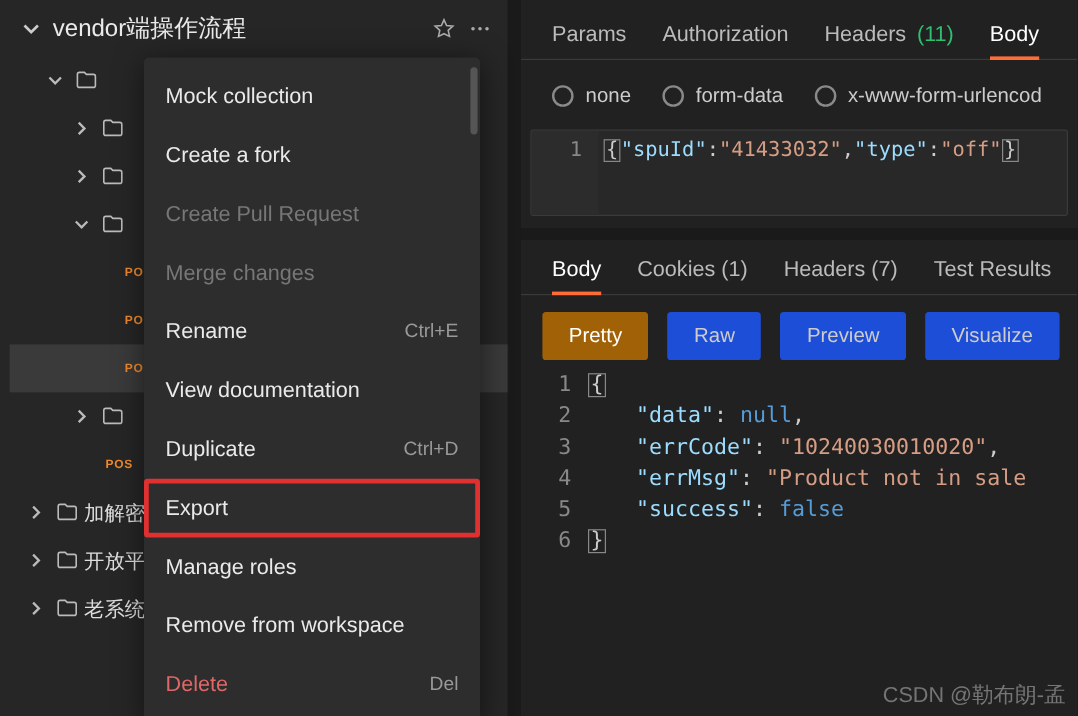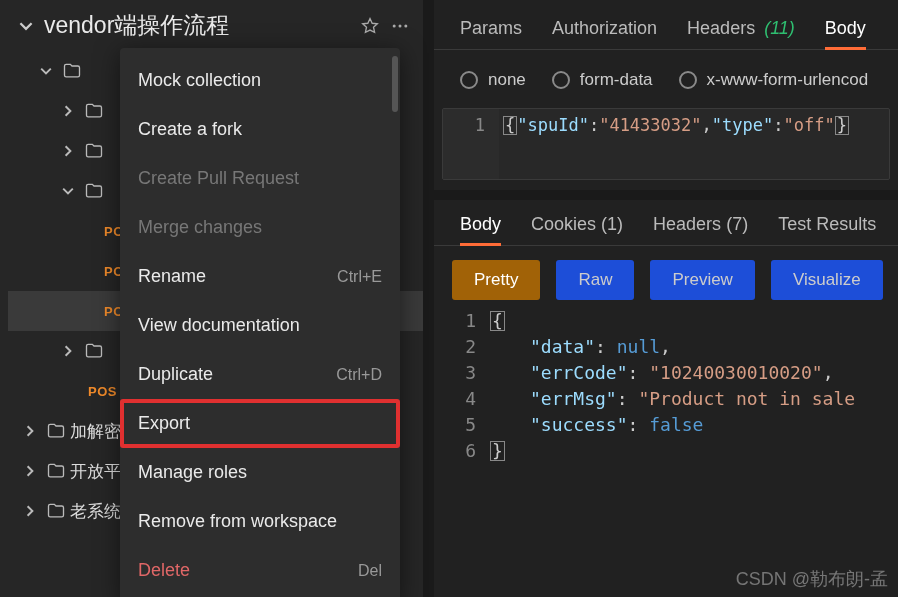--- a/index.html
+++ b/index.html
@@ -18,33 +18,33 @@
       background: #262626;
       position: relative;
       flex-shrink: 0;
     }
     .collection-header {
       display: flex;
       align-items: center;
       padding: 10px 14px 10px 18px;
     }
     .chevron { width: 16px; height: 16px; display: inline-flex; align-items: center; justify-content: center; }
-    .collection-title { margin-left: 10px; font-size: 23px; color: #eaeaea; flex: 1; }
+    .collection-title { margin-left: 10px; font-size: 20px; color: #eaeaea; flex: 1; }
     .star-icon, .more-icon { margin-left: 10px; color: #aaa; }
     .tree { padding-left: 8px; }
     .tree-row {
       display: flex;
       align-items: center;
       height: 40px;
       padding-left: 26px;
       color: #ddd;
       white-space: nowrap;
     }
     .tree-row.lvl2 { padding-left: 52px; }
-    .tree-row.post .method { color: #f08a2a; font-weight: 600; font-size: 13px; letter-spacing: .5px; }
+    .tree-row.post .method { color: #f08a2a; font-weight: 600; font-size: 10px; letter-spacing: .5px; }
     .tree-row.post.highlighted { background: #3a3a3a; }
     .folder-icon { margin: 0 4px 0 8px; }
     svg { display: block; }
 
     .ctx-menu {
       position: absolute;
       top: 48px;
       left: 120px;
       width: 280px;
       background: #2d2d2d;
@@ -92,21 +92,21 @@
       padding-top: 18px;
       position: relative;
       overflow: hidden;
     }
     .tabs, .resp-tabs { display: flex; gap: 30px; padding-left: 26px; align-items: center; }
     .tab, .rtab { font-size: 18px; color: #bbb; padding-bottom: 10px; position: relative; }
     .tab.active, .rtab.active { color: #fff; }
     .tab.active::after, .rtab.active::after {
       content: ""; position: absolute; left: 0; right: 0; bottom: -1px; height: 3px; background: #ff6c37;
     }
-    .tab .count-green { color: #2fbf71; margin-left: 4px; font-style: italic; }
+    .tab .count-green { color: #2fbf71; margin-left: 4px; }
     .tabs { border-bottom: 1px solid #3a3a3a; }
 
     .body-opts { display: flex; gap: 26px; padding: 20px 0 18px 26px; align-items: center; }
     .radio { display: flex; align-items: center; gap: 10px; color: #ccc; font-size: 17px; }
     .radio-dot { width: 18px; height: 18px; border-radius: 50%; border: 2px solid #8a8a8a; }
 
     .code-editor {
       margin: 0 8px 0 8px;
       border: 1px solid #3a3a3a;
       border-radius: 2px;

